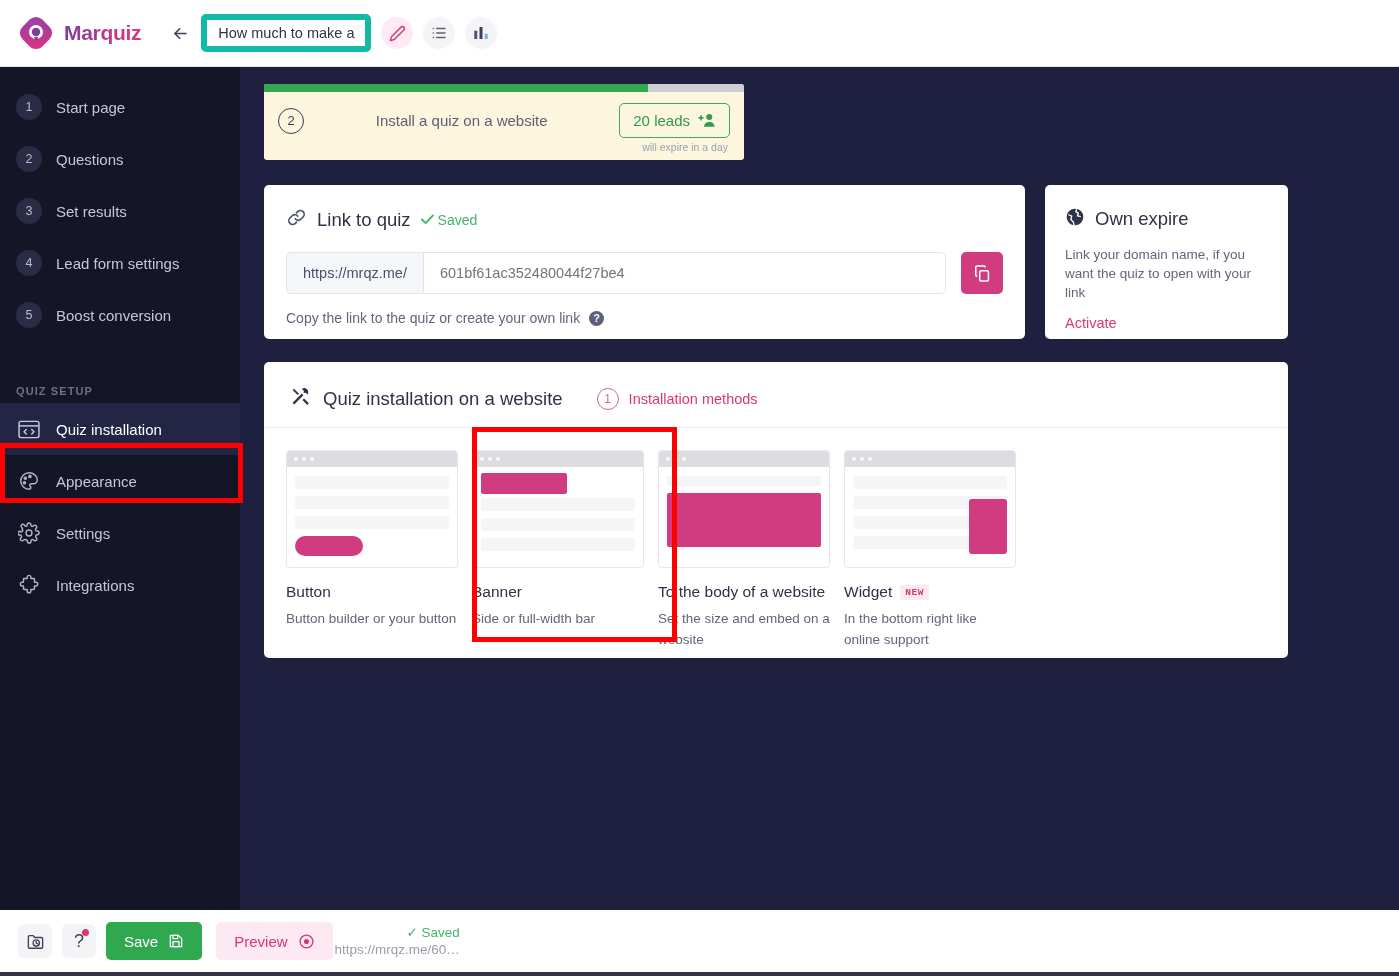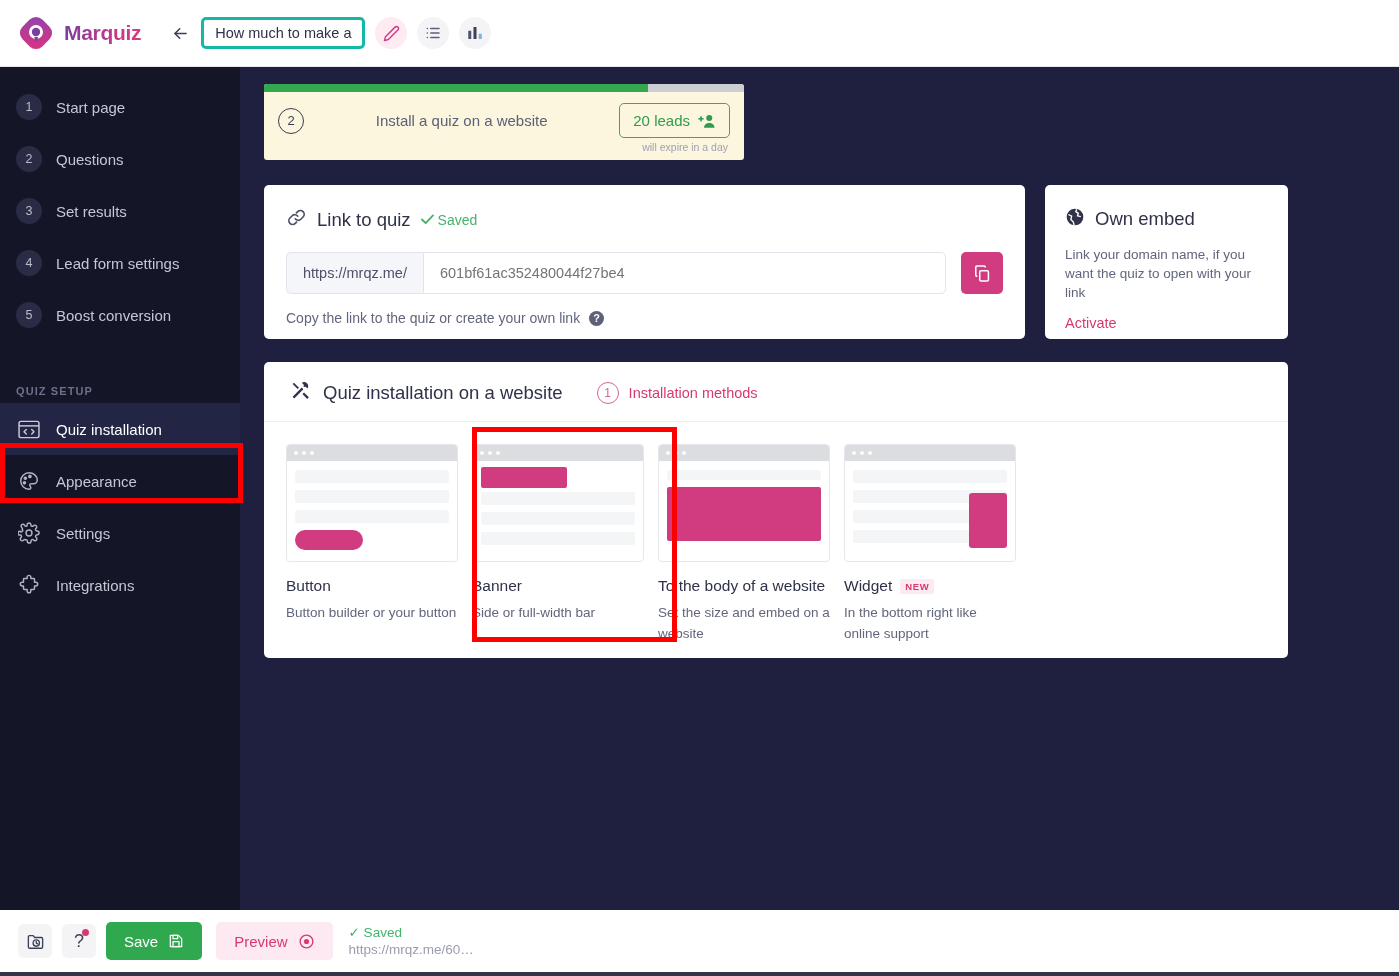--- a/index.html
+++ b/index.html
@@ -24,21 +24,21 @@
     background: linear-gradient(90deg,#7b3fa0 0%, #c0398a 60%, #d8397f 100%);
     -webkit-background-clip: text; background-clip: text; color: transparent;
   }
   .back-btn {
     margin-left: 24px; width: 30px; height: 30px; border-radius: 6px;
     display: flex; align-items: center; justify-content: center;
     color: #3d4158; font-size: 19px; cursor: pointer; background: #fff;
   }
   .quiz-title-field {
     margin-left: 6px; height: 32px; min-width: 154px; padding: 13px 11px;
-    border: 3px solid #14b8a6; border-radius: 5px; background: #fff;
+    border: 6px solid #14b8a6; border-radius: 5px; background: #fff;
     display: flex; align-items: center; font-size: 14.5px; color: #2f3248;
     white-space: nowrap; overflow: hidden;
   }
   .tool-icon {
     width: 32px; height: 32px; border-radius: 50%; margin-left: 10px;
     display: flex; align-items: center; justify-content: center; cursor: pointer;
     background: #f4f4f7;
   }
   .tool-icon.pencil { background: #fdeaf3; }
 
@@ -83,21 +83,21 @@
   .notif-progress > i { display: block; height: 100%; background: #34a84f; }
   .notif-body { display: flex; align-items: center; padding: 11px 14px 2px 14px; }
   .notif-step {
     width: 26px; height: 26px; border-radius: 50%; border: 1.5px solid #3a3d52;
     color: #3a3d52; font-size: 13px; display: flex; align-items: center;
     justify-content: center; flex: 0 0 26px;
   }
   .notif-text { flex: 1; text-align: center; font-size: 15px; color: #5c6078; }
   .leads-btn {
     border: 1px solid #3fa85c; border-radius: 5px; color: #2e9b4e;
-    padding: 8px 13px; font-size: 15px; display: flex; align-items: flex-end;
+    padding: 8px 13px; font-size: 15px; display: flex; align-items: flex-start;
     gap: 8px; cursor: pointer; background: transparent;
   }
   .notif-expire {
     text-align: right; font-size: 10.5px; color: #9ea1b3;
     padding: 1px 16px 7px 0;
   }
 
   
   .card {
     background: #ffffff; border-radius: 5px;
@@ -129,21 +129,21 @@
     font-weight: bold; cursor: pointer;
   }
 
   .domain-card { position: absolute; left: 1045px; top: 185px; width: 243px; height: 154px; padding: 22px 20px; }
   .domain-desc { font-size: 13.5px; color: #62667c; line-height: 19px; margin-top: 14px; }
   .activate-link { display: inline-block; margin-top: 13px; font-size: 14.5px; color: #d8386f; cursor: pointer; }
 
   
   .install-card { position: absolute; left: 264px; top: 362px; width: 1024px; height: 296px; }
   .install-head {
-    display: flex; align-items: center; gap: 12px; padding: 18px 26px 16px 26px;
+    display: flex; align-items: center; gap: 12px; padding: 24px 26px 16px 26px;
     border-bottom: 1px solid #edeef2;
   }
   .install-title { font-size: 18.5px; color: #2f3248; }
   .methods-pill { display: flex; align-items: center; gap: 10px; margin-left: 22px; }
   .methods-num {
     width: 22px; height: 22px; border-radius: 50%; border: 1px solid #d8639d;
     color: #d8639d; font-size: 12px; display: flex; align-items: center; justify-content: center;
   }
   .methods-label { font-size: 14.5px; color: #d8386f; cursor: pointer; }
 
@@ -164,21 +164,21 @@
   .body-pink { height: 54px; background: #d13b80; border-radius: 2px; }
   .auto-gray { height: 102px; background: #959595; padding: 10px; }
   .auto-pink { width: 100%; height: 82px; background: #d13b80; }
   .widget-pink {
     position: absolute; right: 8px; top: 48px; width: 38px; height: 55px;
     background: #d13b80; border-radius: 3px;
   }
   .method-title { font-size: 15.5px; color: #2f3248; margin-top: 15px; display: flex; align-items: center; gap: 8px; }
   .new-badge {
     background: #fce9f1; color: #d8386f; font-size: 9.5px; font-weight: bold;
-    letter-spacing: 0.6px; padding: 2px 5px; border-radius: 2px;
+    letter-spacing: 0.6px; padding: 2px 5px; border-radius: 2px; font-family: Liberation Mono, monospace;
   }
   .method-desc { font-size: 13.5px; color: #62667c; line-height: 21px; margin-top: 7px; }
 
   
   .bottombar {
     position: absolute; left: 0; top: 910px; width: 1399px; height: 62px;
     background: #ffffff; display: flex; align-items: center; padding-left: 18px;
   }
   .bb-icon {
     width: 34px; height: 34px; border-radius: 6px; background: #f4f4f7;
@@ -194,21 +194,21 @@
     border-radius: 5px; height: 38px; padding: 0 18px; font-size: 15px;
     display: flex; align-items: center; gap: 10px; cursor: pointer;
     font-family: "Liberation Sans", sans-serif;
   }
   .preview-btn {
     margin-left: 14px; background: #fce9f1; color: #d8386f; border: none;
     border-radius: 5px; height: 38px; padding: 0 18px; font-size: 15px;
     display: flex; align-items: center; gap: 10px; cursor: pointer;
     font-family: "Liberation Sans", sans-serif;
   }
-  .save-status { margin-left: 16px; line-height: 17px; }
+  .save-status { margin-left: 2px; line-height: 17px; text-align: right; }
   .save-status .ok { font-size: 13.5px; color: #45b36b; }
   .save-status .url { font-size: 13.5px; color: #9a9dae; }
   .footer-strip { position: absolute; left: 0; top: 972px; width: 1399px; height: 4px; background: #32344a; }
 
   
   .annot { position: absolute; border: 5px solid #fe0000; pointer-events: none; }
   .annot-side { left: 0px; top: 443px; width: 243px; height: 60px; }
   .annot-banner { left: 472px; top: 427px; width: 205px; height: 215px; }
 </style>
 </head>
@@ -394,21 +394,21 @@
 
   <div class="card domain-card">
     <div class="card-head">
       <span>
         <svg width="20" height="20" viewBox="0 0 24 24">
           <circle cx="12" cy="12" r="10" fill="#2f3248"></circle>
           <path d="M4 9 l4 2 l-1 4 l3 3 l1 4" stroke="#ffffff" stroke-width="1.6" fill="none"></path>
           <path d="M14 2.6 l-1 3 l3 2 l-1 3 l4 1" stroke="#ffffff" stroke-width="1.6" fill="none"></path>
         </svg>
       </span>
-      <span class="card-title">Own embed</span>
+      <span class="card-title">Own expire</span>
     </div>
     <div class="domain-desc">Link your domain name, if you want the quiz to open with your link</div>
     <span class="activate-link">Activate</span>
   </div>
 
   <div class="card install-card">
     <div class="install-head">
       <span>
         <svg width="21" height="21" viewBox="0 0 24 24">
           <path d="M3 19.2 L13.5 8.7 l1.8 1.8 L4.8 21z" fill="#2f3248"></path>

